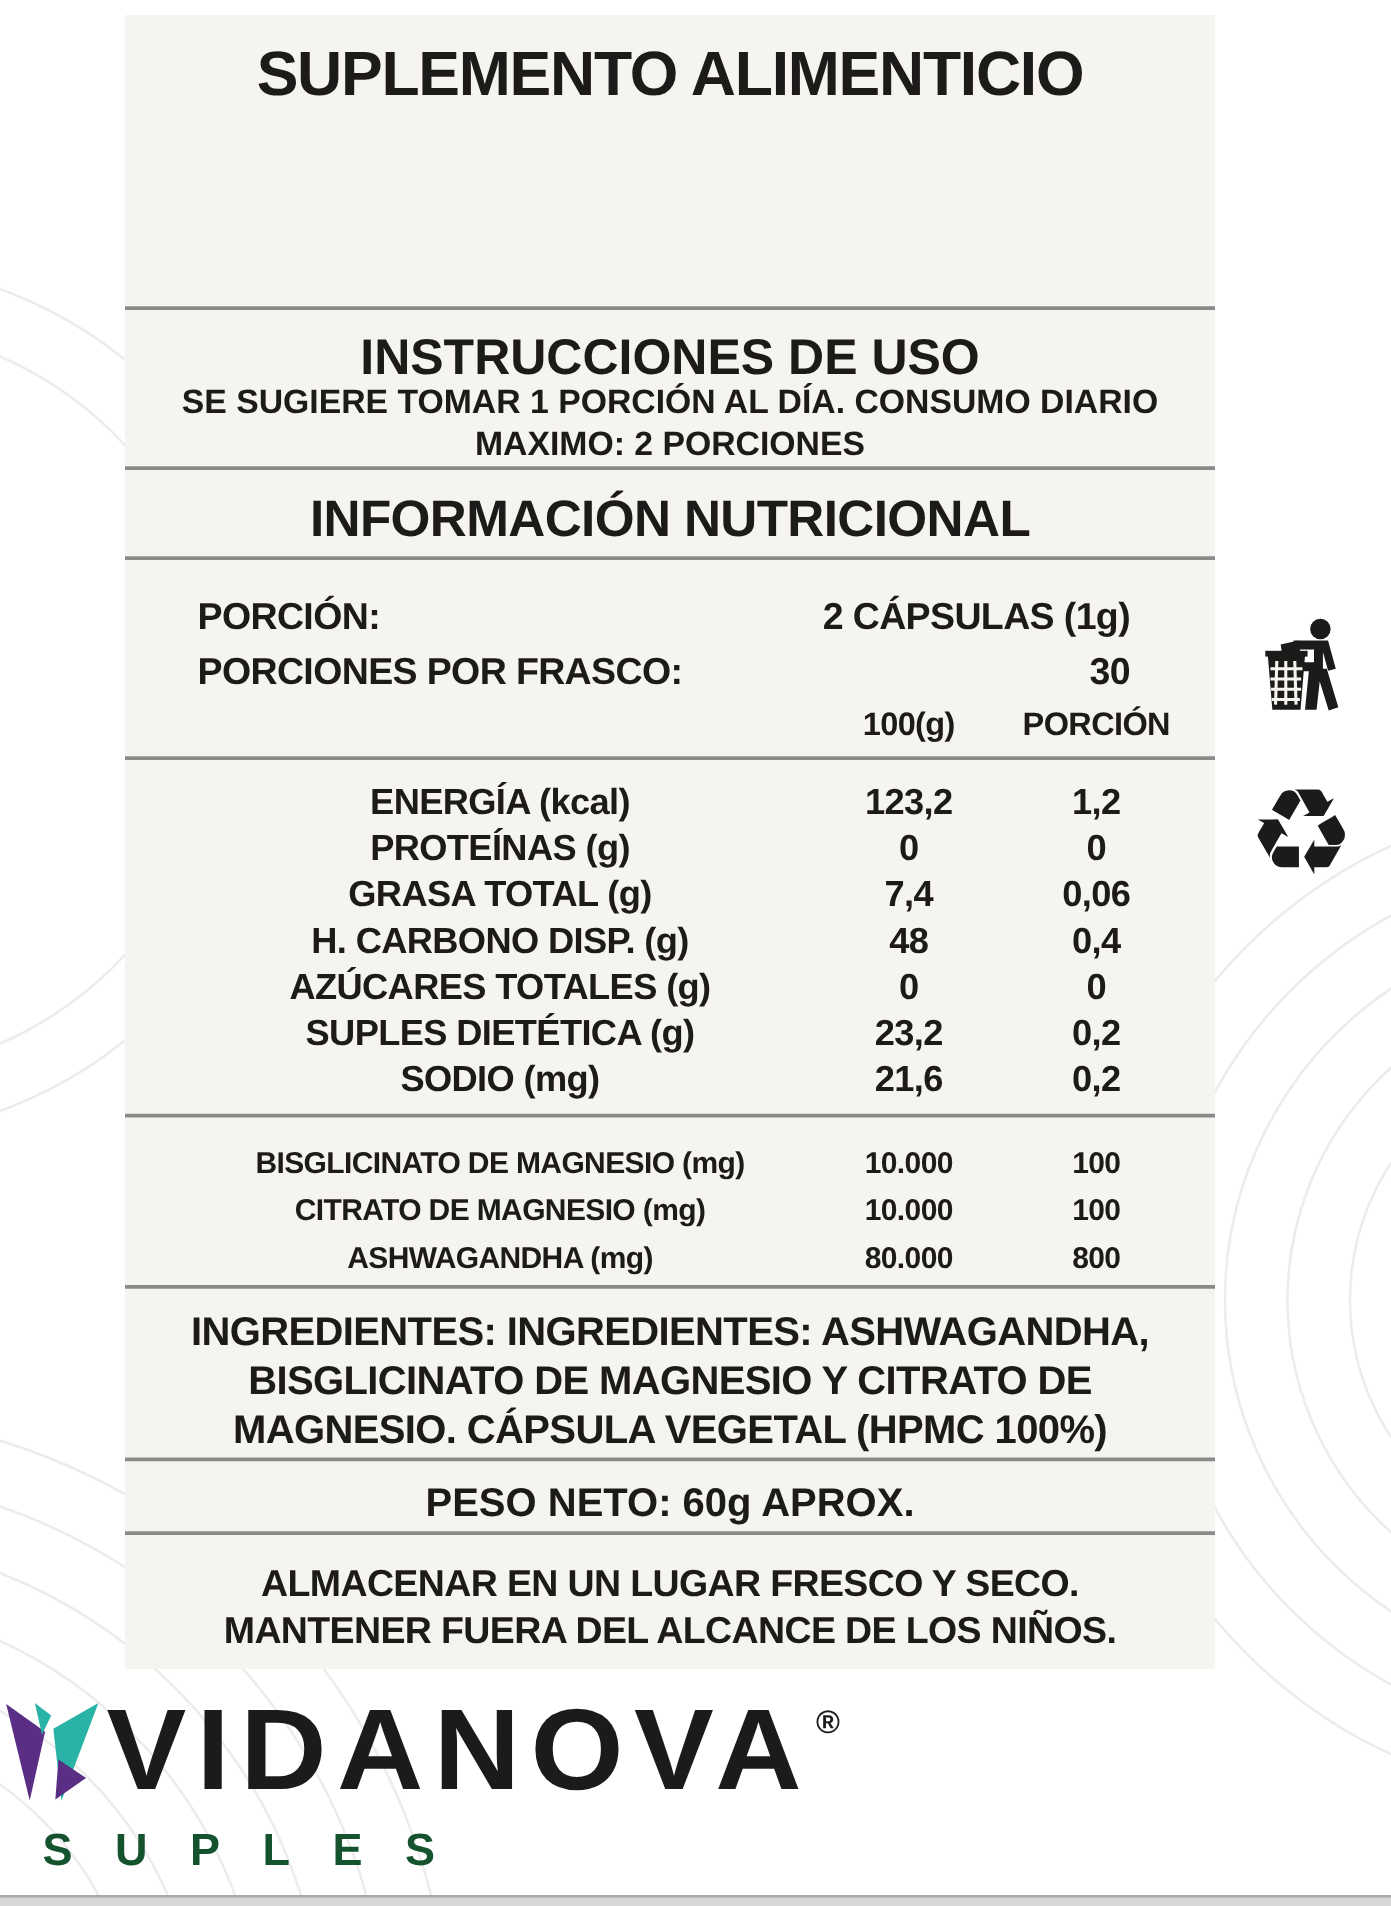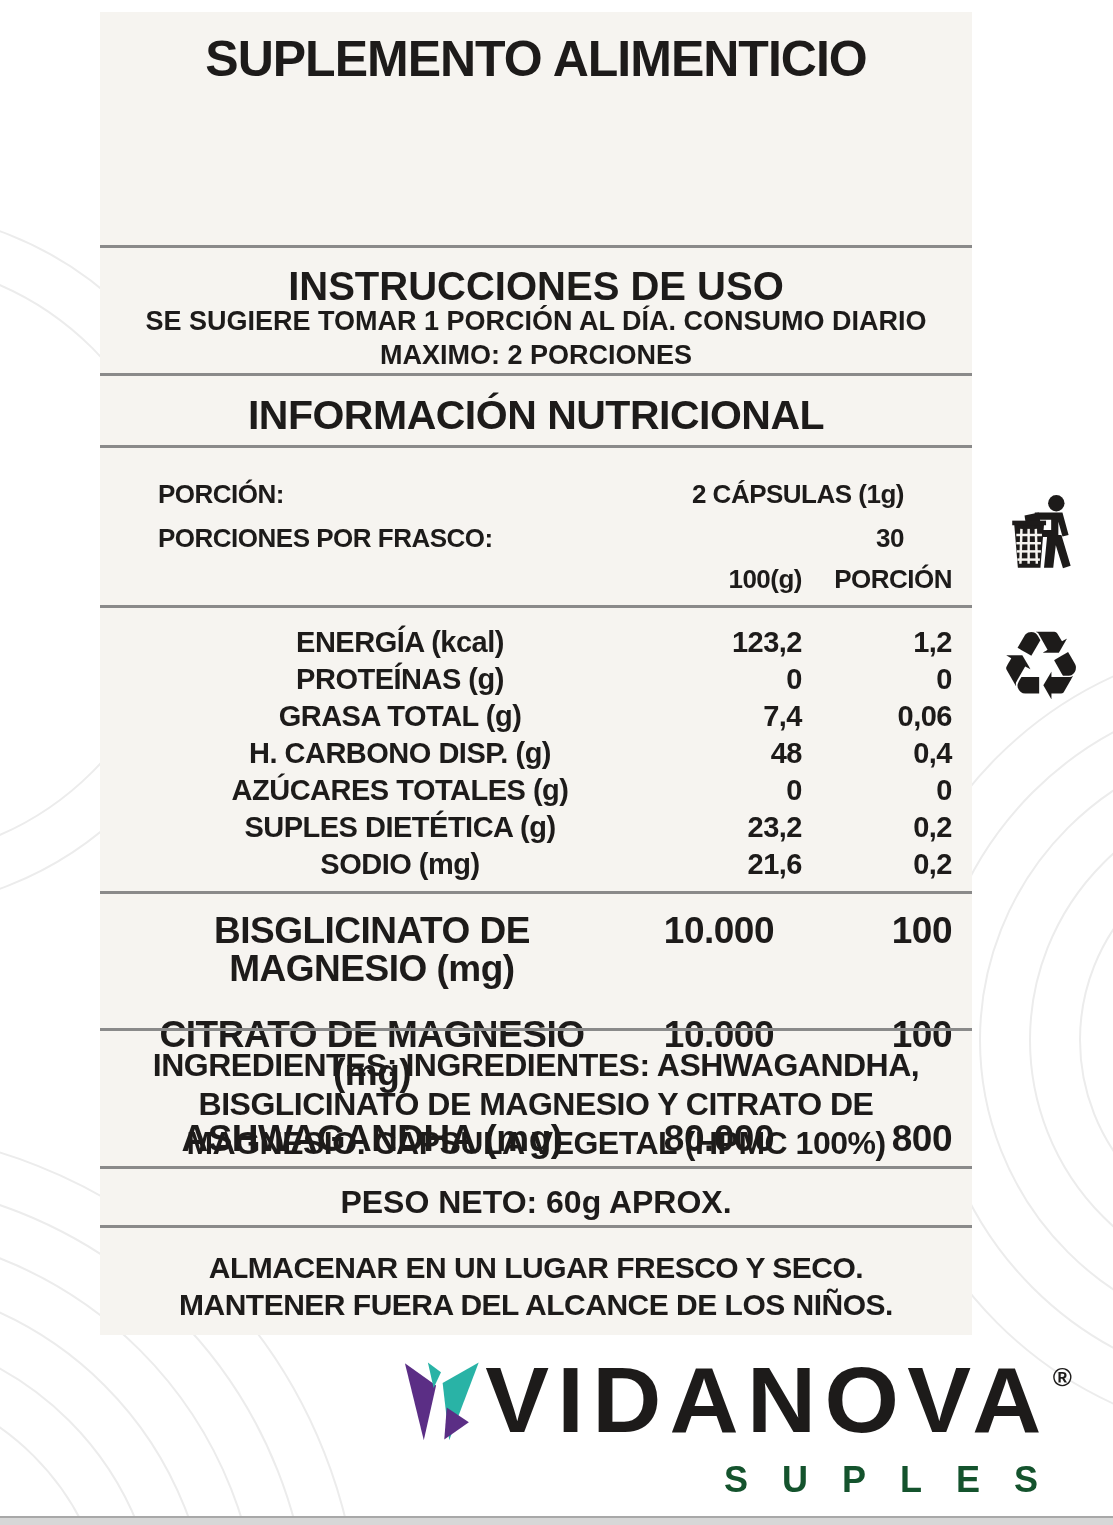--- a/index.html
+++ b/index.html
@@ -35,54 +35,54 @@
   .instr-head { top:252px; font-size:40px; font-weight:bold; }
   .instr-body { top:292px; font-size:27px; font-weight:bold; line-height:34px; }
   .rule2 { top:361px; }
   .info-head  { top:380px; font-size:41px; font-weight:bold; letter-spacing:-0.5px; }
   .rule3 { top:433px; }
 
   .serving { top:460px; }
   .serving-row {
     display:flex; justify-content:space-between;
     padding:0 68px 0 58px; height:44px; align-items:center;
-    font-size:26px; font-weight:bold; letter-spacing:-0.5px;
+    font-size:30px; font-weight:bold; letter-spacing:-0.5px;
   }
   .colheads { top:552px; }
   .ngrid {
     display:grid; grid-template-columns:1fr 150px 150px;
     padding:0 20px 0 48px; text-align:left;
     font-weight:bold; letter-spacing:-0.5px;
   }
-  .ngrid .num, .ngrid .head { text-align:right; }
+  .ngrid .num, .ngrid .head { text-align:center; }
   .colheads .ngrid { font-size:26px; }
   .rule4 { top:593px; }
   .nutrients { top:612px; font-size:29px; line-height:37px; }
   .rule5 { top:879px; }
-  .actives   { top:900px; font-size:37px; line-height:38px;gap:28px; }
+  .actives   { top:900px; font-size:24px; line-height:38px; }
   .rule6 { top:1016px; }
   .ingredients{ top:1034px; font-size:32px; font-weight:bold; line-height:39px; letter-spacing:-0.5px; }
   .rule7 { top:1154px; }
   .peso       { top:1172px; font-size:32px; font-weight:bold; }
   .rule8 { top:1213px; }
   .storage    { top:1237px; font-size:30px; font-weight:bold; line-height:37px; letter-spacing:-0.5px; }
 
   
   .side-icons { position:absolute; z-index:2; }
   .tidyman { left:1008px; top:494px; position:absolute; }
   .recycle {
     left:998px; top:618px; position:absolute;
     font-size:96px; line-height:1; color:#1d1b1a;
     font-family:"DejaVu Sans", sans-serif;
   }
 
   
   .brand {
     position:absolute; left:0; top:1348px; width:1072px;
-    display:flex; flex-direction:column; align-items:flex-end; z-index:2;
+    display:flex; flex-direction:column; align-items:flex-start; z-index:2;
   }
   .brand-top { display:flex; align-items:center; gap:14px; }
   .wordmark {
     font-size:92px; font-weight:bold; letter-spacing:8px;
     transform:scaleX(1.04); transform-origin:center;
     color:#1d1b1a;
   }
   .registered { font-size:26px; font-weight:bold; align-self:flex-start; margin-top:14px; color:#1d1b1a; }
   .tagline {
     margin-top:6px; font-size:36px; font-weight:bold;

